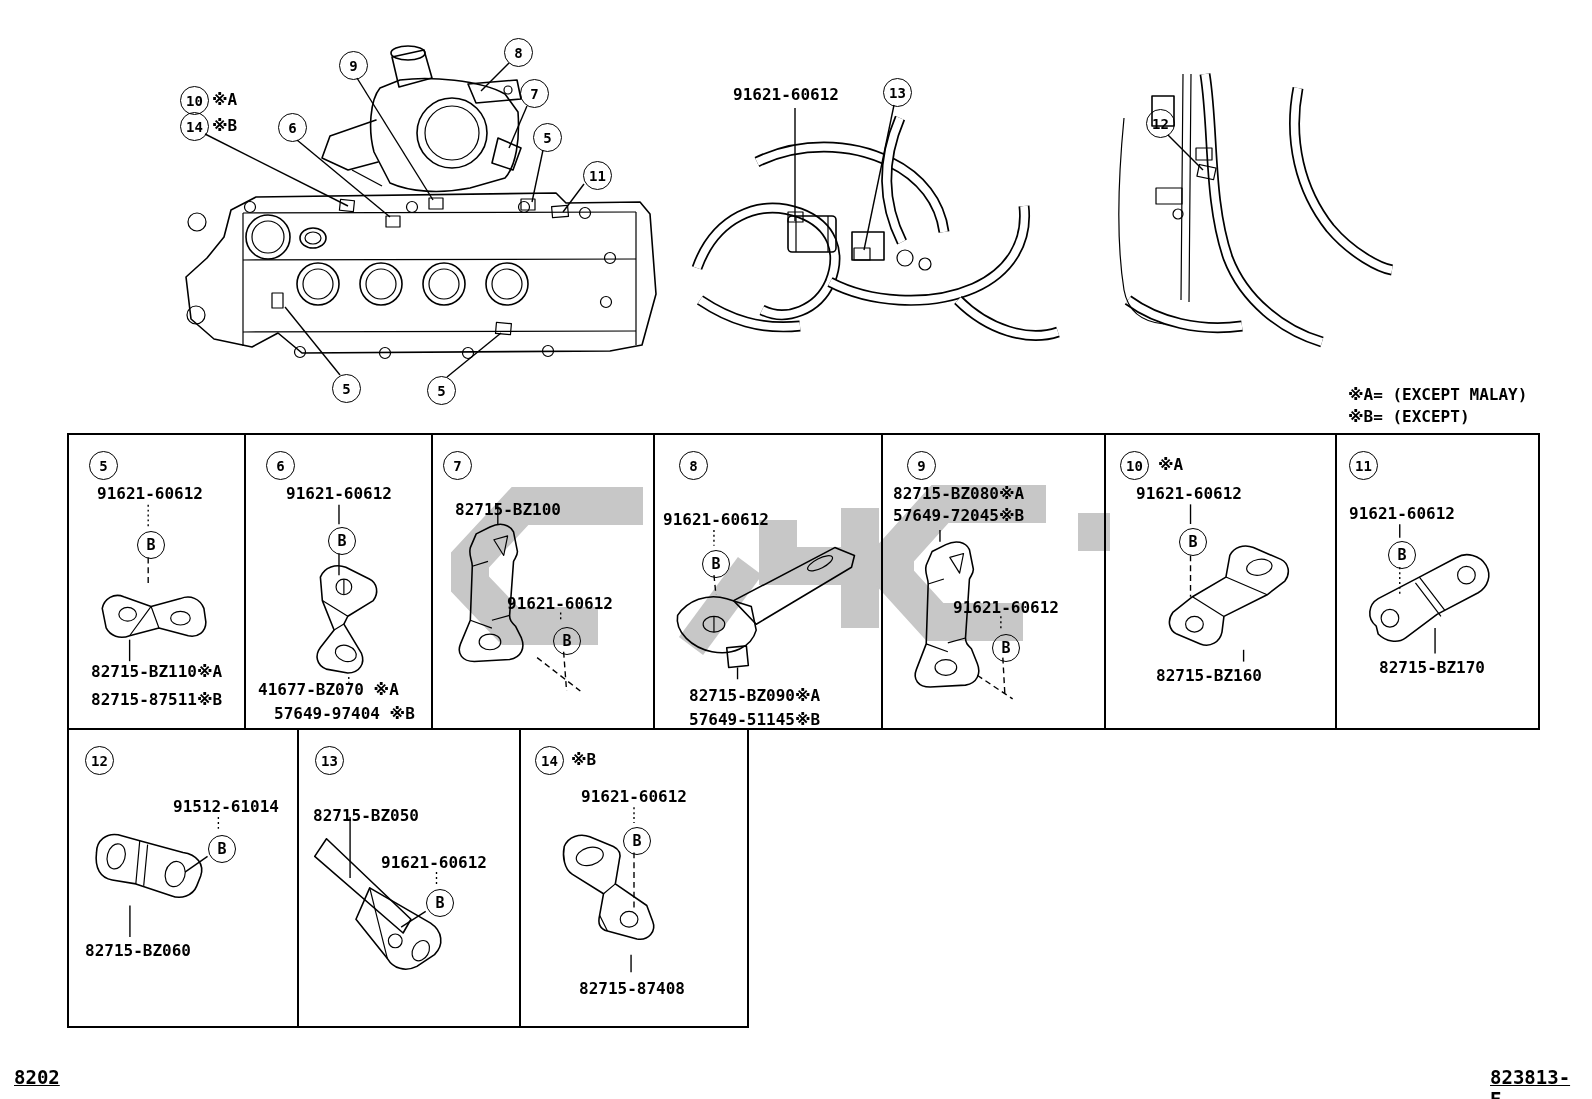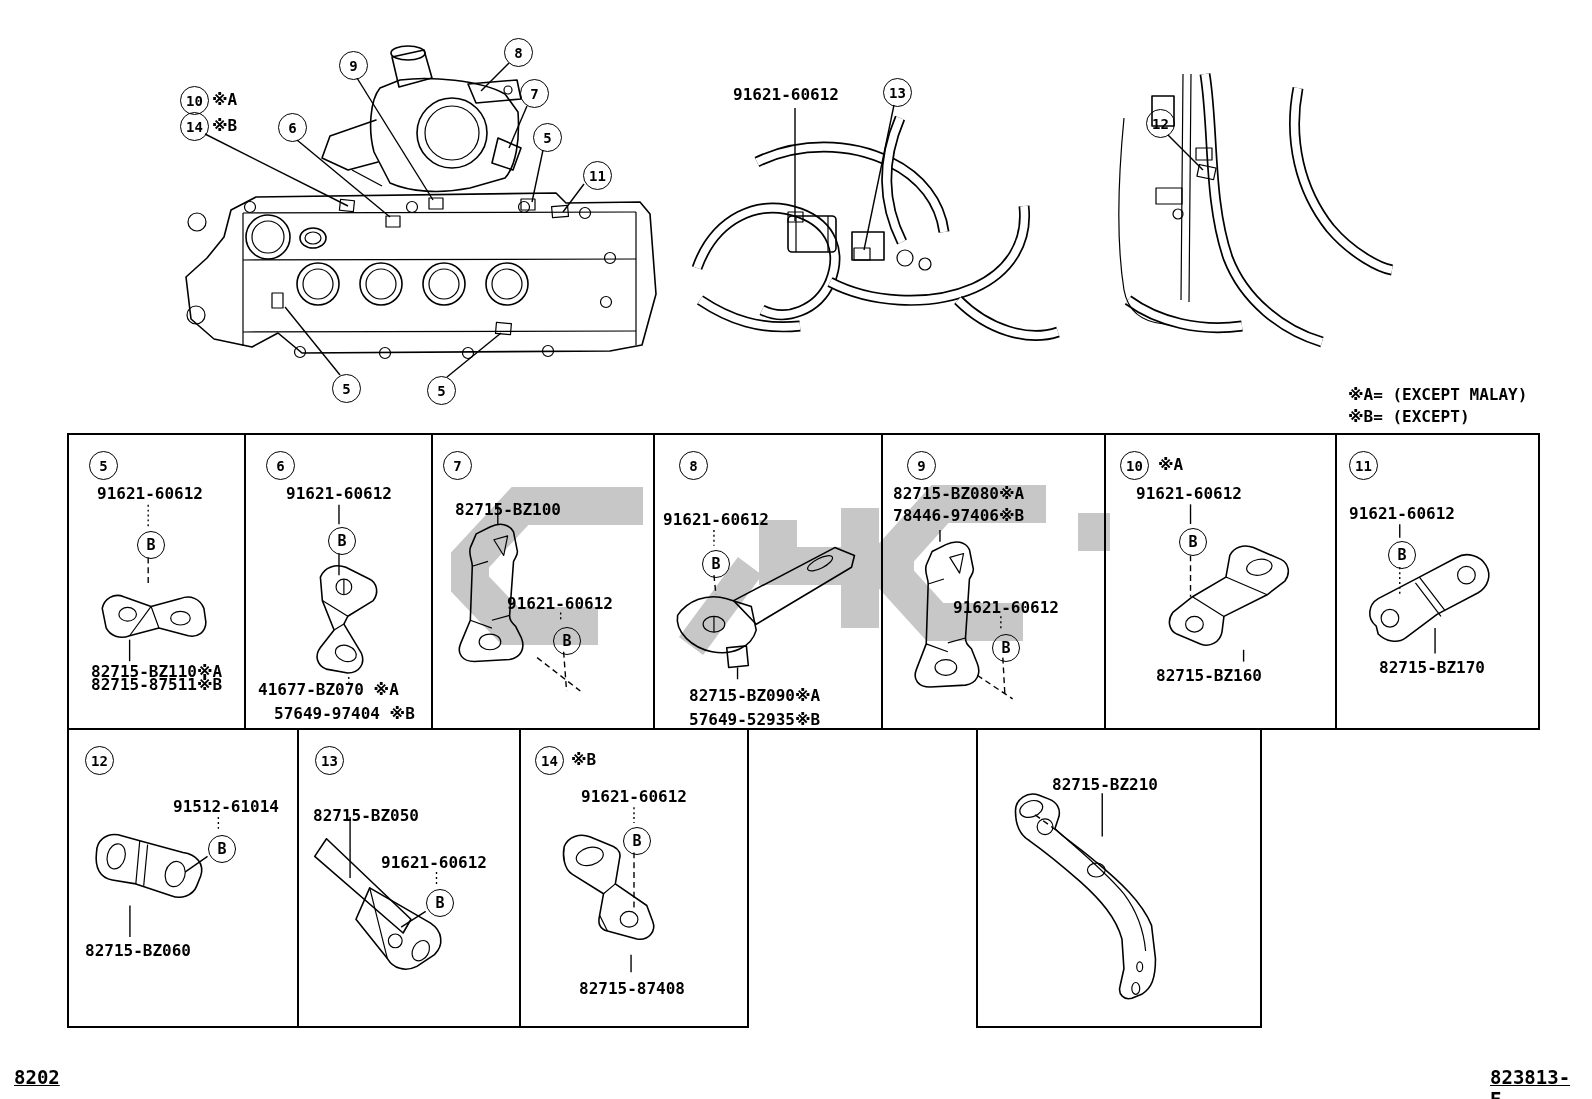--- a/index.html
+++ b/index.html
@@ -177,21 +177,21 @@
         <ellipse class="ot" cx="34" cy="44" rx="9" ry="7"></ellipse>
         <ellipse class="ot" cx="88" cy="48" rx="10" ry="7"></ellipse>
         <path class="ot" d="M58,36 L66,58 M36,66 L58,36"></path>
       </g>
       <line class="ln" x1="62" y1="208" x2="62" y2="230"></line>
     </svg>
     <span class="callout" style="left:20px;top:16px">5</span>
     <div class="pn" style="left:28px;top:48px">91621-60612</div>
     <span class="bcirc" style="left:68px;top:96px">B</span>
     <div class="pn" style="left:22px;top:226px">82715-BZ110※A</div>
-    <div class="pn" style="left:22px;top:239px">82715-87511※B</div>
+    <div class="pn" style="left:22px;top:254px">82715-87511※B</div>
   </div>
 
   <div class="cell" style="left:244px;top:433px;width:189px;height:297px">
     <svg class="cart" viewBox="0 0 189 297">
       <line class="ln" x1="95" y1="70" x2="95" y2="90"></line>
       <line class="ln" x1="95" y1="120" x2="95" y2="142"></line>
       <g transform="translate(42,128)">
         <path class="o" d="M34,16 C38,6 50,2 60,6 L84,18 C92,22 94,32 88,40 L62,56 L58,64 L76,94 C80,104 74,114 62,114 L40,110 C30,106 28,96 34,88 L48,70 L36,40 Z"></path>
         <circle class="ot" cx="58" cy="26" r="8"></circle>
         <path class="ot" d="M58,18 L58,34"></path>
@@ -237,39 +237,39 @@
         <ellipse class="ot" cx="42" cy="84" rx="11" ry="8"></ellipse>
         <path class="ot" d="M42,76 L42,92"></path>
         <path class="o" d="M55,108 L75,106 L77,126 L57,128 Z"></path>
         <line class="ln" x1="66" y1="128" x2="66" y2="140"></line>
       </g>
     </svg>
     <span class="callout" style="left:24px;top:16px">8</span>
     <div class="pn" style="left:8px;top:74px">91621-60612</div>
     <span class="bcirc" style="left:47px;top:115px">B</span>
     <div class="pn" style="left:34px;top:250px">82715-BZ090※A</div>
-    <div class="pn" style="left:34px;top:274px">57649-52935※B</div>
+    <div class="pn" style="left:34px;top:274px">57649-51145※B</div>
   </div>
 
   <div class="cell" style="left:881px;top:433px;width:225px;height:297px">
     <svg class="cart" viewBox="0 0 225 297">
       <line class="ln" x1="58" y1="96" x2="58" y2="108"></line>
       <g transform="translate(26,106)">
         <path class="o" d="M38,5 C48,0 58,2 62,10 L66,30 C66,34 64,36 62,40 L58,100 C58,105 60,107 64,111 L70,126 C74,136 70,146 58,148 L22,150 C10,150 4,142 8,132 L18,106 L20,45 C20,38 16,34 18,26 L24,12 Z"></path>
         <path class="ot" d="M42,18 L56,14 L52,34 Z"></path>
         <ellipse class="ot" cx="38" cy="130" rx="11" ry="8"></ellipse>
         <path class="ot" d="M20,45 L36,40 M58,100 L40,105 M18,106 L40,114"></path>
       </g>
       <line class="dot" x1="120" y1="184" x2="120" y2="196"></line>
       <line class="dsh" x1="122" y1="226" x2="124" y2="262"></line>
       <line class="dsh" x1="96" y1="244" x2="132" y2="268"></line>
     </svg>
     <span class="callout" style="left:24px;top:16px">9</span>
     <div class="pn" style="left:10px;top:48px">82715-BZ080※A</div>
-    <div class="pn" style="left:10px;top:70px">78446-97406※B</div>
+    <div class="pn" style="left:10px;top:70px">57649-72045※B</div>
     <div class="pn" style="left:70px;top:162px">91621-60612</div>
     <span class="bcirc" style="left:109px;top:199px">B</span>
   </div>
 
   <div class="cell" style="left:1104px;top:433px;width:233px;height:297px">
     <svg class="cart" viewBox="0 0 233 297">
       <line class="ln" x1="86" y1="70" x2="86" y2="90"></line>
       <line class="dsh" x1="86" y1="122" x2="86" y2="164"></line>
       <g transform="translate(60,112)">
         <path class="o" d="M66,10 C70,2 80,-2 90,2 L118,14 C126,18 128,28 122,36 L104,50 L60,72 L58,88 C56,98 46,104 36,100 L12,90 C4,86 2,76 8,68 L28,52 L62,32 Z"></path>
@@ -354,34 +354,18 @@
       <line class="ln" x1="112" y1="228" x2="112" y2="246"></line>
     </svg>
     <span class="callout" style="left:14px;top:16px">14</span>
     <span class="note" style="left:50px;top:20px">※B</span>
     <div class="pn" style="left:60px;top:56px">91621-60612</div>
     <span class="bcirc" style="left:102px;top:97px">B</span>
     <div class="pn" style="left:58px;top:248px">82715-87408</div>
   </div>
 
 
-  <div class="cell" style="left:976px;top:728px;width:286px;height:300px">
-    <svg class="cart" viewBox="0 0 286 300">
-      <line class="ln" x1="126" y1="64" x2="126" y2="108"></line>
-      <g transform="translate(28,62)">
-        <path class="o" d="M10,20 C10,8 22,0 34,4 L44,8 C52,11 56,18 54,26 L50,38 C60,48 76,58 92,72 C116,92 138,112 148,136 L152,170 C152,190 148,200 138,206 L128,210 C120,212 114,206 116,198 L120,180 L118,150 C112,128 96,110 76,92 C58,76 38,60 24,50 C14,44 10,32 10,20 Z"></path>
-        <ellipse class="ot" cx="26" cy="18" rx="12" ry="8" transform="rotate(-20 26 18)"></ellipse>
-        <circle class="ot" cx="40" cy="36" r="8"></circle>
-        <ellipse class="ot" cx="92" cy="80" rx="9" ry="7"></ellipse>
-        <ellipse class="ot" cx="136" cy="178" rx="3" ry="5"></ellipse>
-        <ellipse class="ot" cx="132" cy="200" rx="4" ry="6"></ellipse>
-        <path class="dsh" d="M30,24 L52,40"></path>
-        <path class="ot" d="M50,38 C70,56 100,80 120,104 C132,120 140,140 142,162"></path>
-      </g>
-    </svg>
-    <div class="pn" style="left:74px;top:44px">82715-BZ210</div>
-  </div>
 
 
   <div class="foot" style="left:14px;top:1066px">8202</div>
   <div class="foot" style="left:1490px;top:1066px">823813- E</div>
 
 </div>
 
 </body></html>

